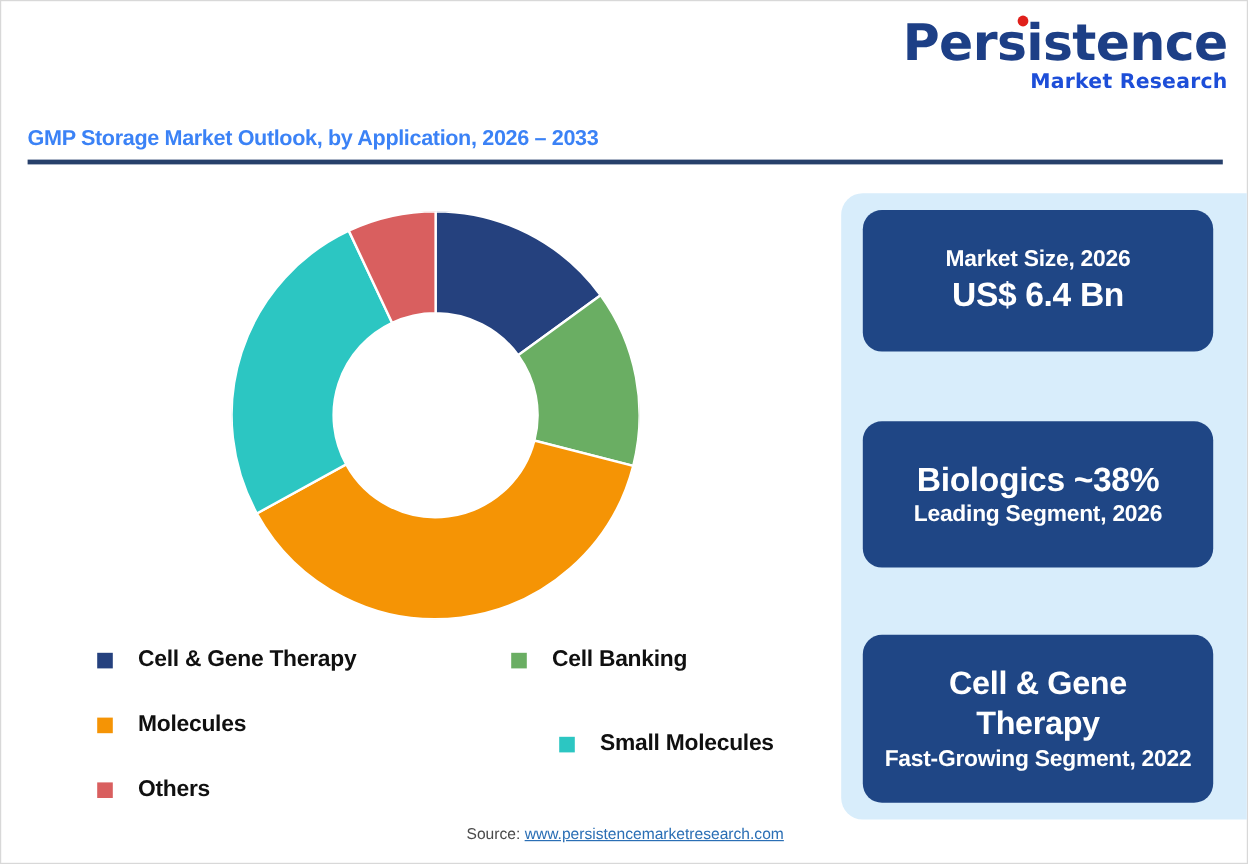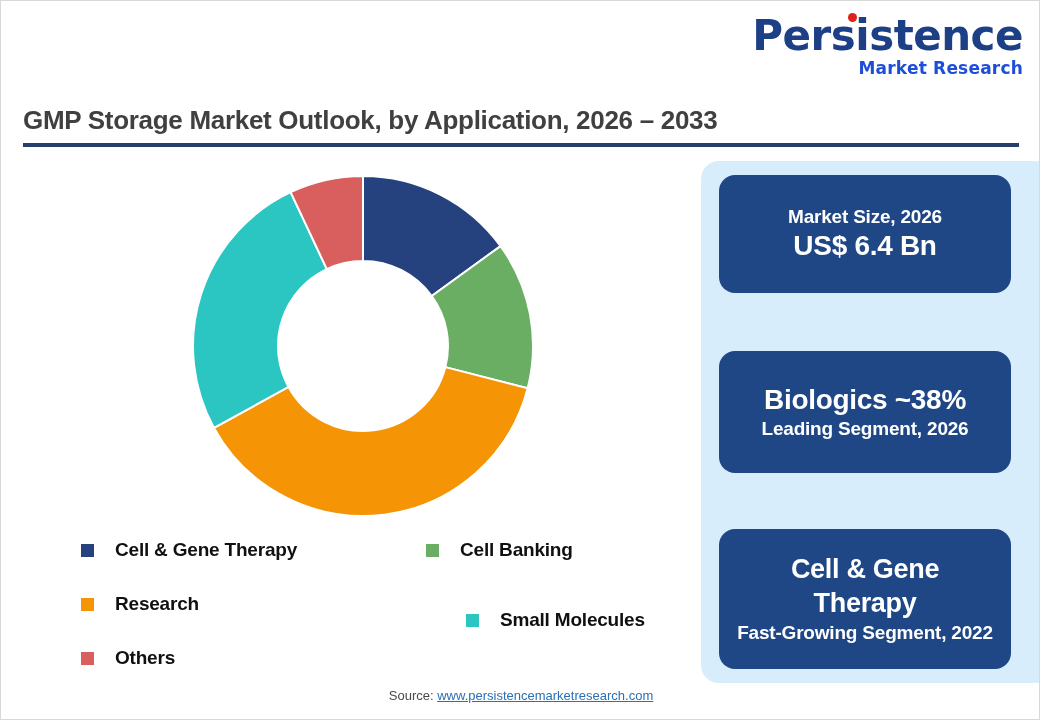--- a/index.html
+++ b/index.html
@@ -40,22 +40,22 @@
     color:#1d4ed8; letter-spacing:0.2px;
     margin-top:3px;
   }
 
   
   #title-block{
     position:absolute; left:22px; top:104px; width:996px;
   }
   #page-title{
     font-family:"Liberation Sans", sans-serif;
-    font-size:26px; font-weight:bold;
-    color:#404040; letter-spacing:-0.3px;
+    font-size:18px; font-weight:bold;
+    color:#3b82f6; letter-spacing:-0.3px;
     white-space:nowrap;
   }
   #title-rule{
     margin-top:7px;
     height:4px; width:996px;
     background:#27406b;
   }
 
   
   #chart-area{
@@ -176,21 +176,21 @@
     <div class="legend-item" id="li0">
       <span class="sw" style="background: rgb(37, 65, 126);"></span>
       <span class="lbl">Cell &amp; Gene Therapy</span>
     </div>
     <div class="legend-item" id="li1">
       <span class="sw" style="background: rgb(106, 174, 99);"></span>
       <span class="lbl">Cell Banking</span>
     </div>
     <div class="legend-item" id="li2">
       <span class="sw" style="background: rgb(245, 148, 5);"></span>
-      <span class="lbl">Research</span>
+      <span class="lbl">Molecules</span>
     </div>
     <div class="legend-item" id="li3">
       <span class="sw" style="background: rgb(44, 198, 194);"></span>
       <span class="lbl">Small Molecules</span>
     </div>
     <div class="legend-item" id="li4">
       <span class="sw" style="background: rgb(217, 95, 95);"></span>
       <span class="lbl">Others</span>
     </div>
   </div>

